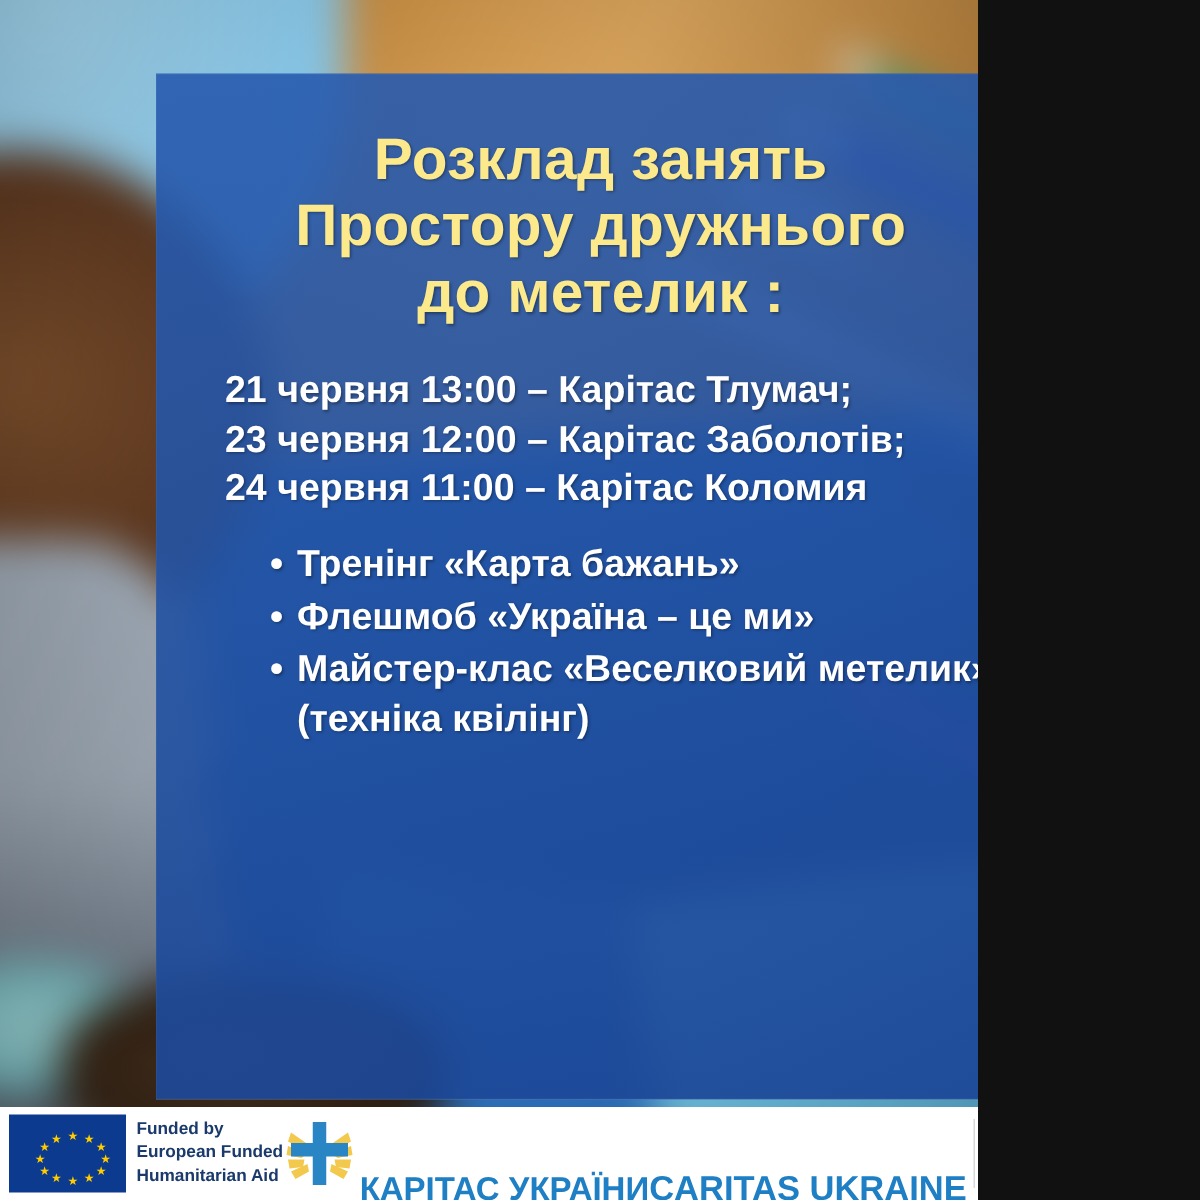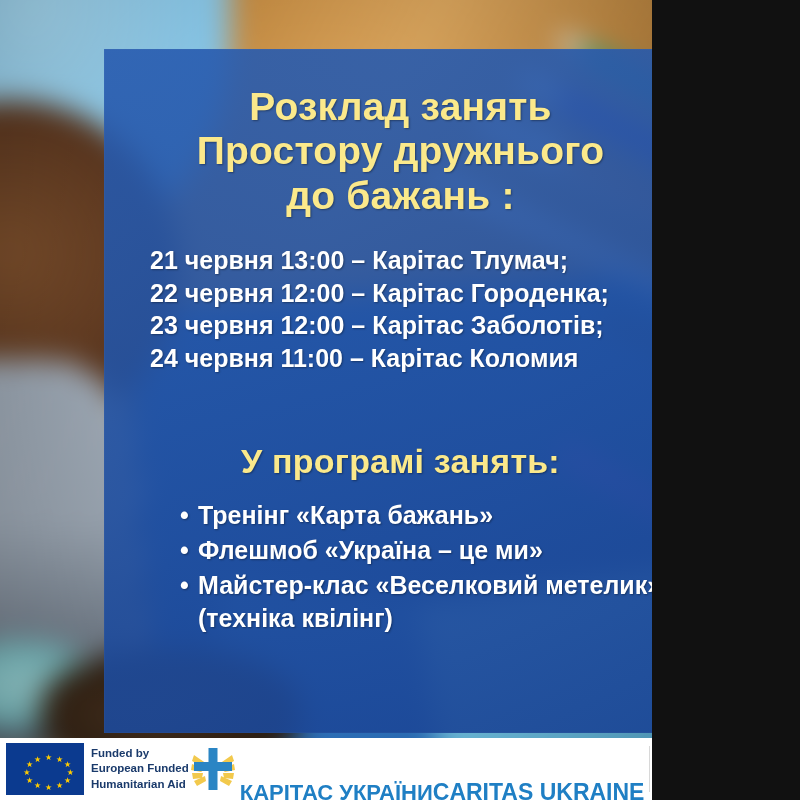--- a/index.html
+++ b/index.html
@@ -161,31 +161,29 @@
       <div class="pen pen-violet"></div>
     </div>
     <div class="vignette"></div>
   </div>
 
   <div class="panel">
 
     <div class="title">
       <div>Розклад занять</div>
       <div>Простору дружнього</div>
-      <div>до бажань :</div>
+      <div>до метелик :</div>
     </div>
 
     <div class="schedule">
       <div class="sched-line">21 червня 13:00 – Карітас Тлумач;</div>
-      <div class="sched-line">22 червня 12:00 – Карітас Городенка;</div>
       <div class="sched-line">23 червня 12:00 – Карітас Заболотів;</div>
       <div class="sched-line">24 червня 11:00 – Карітас Коломия</div>
     </div>
 
-    <div class="program-title">У програмі занять:</div>
 
     <div class="program-list">
       <div class="prog-item">
         <span class="bullet">•</span>
         <span class="prog-text">Тренінг  «Карта бажань»</span>
       </div>
       <div class="prog-item">
         <span class="bullet">•</span>
         <span class="prog-text">Флешмоб «Україна – це ми»</span>
       </div>

